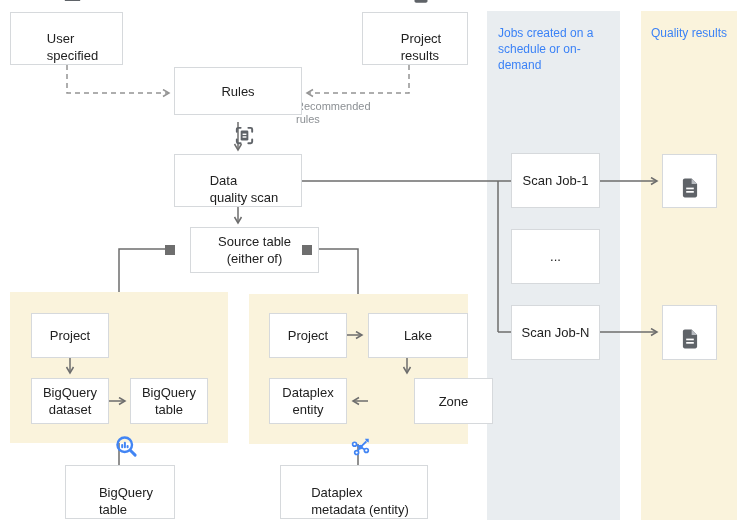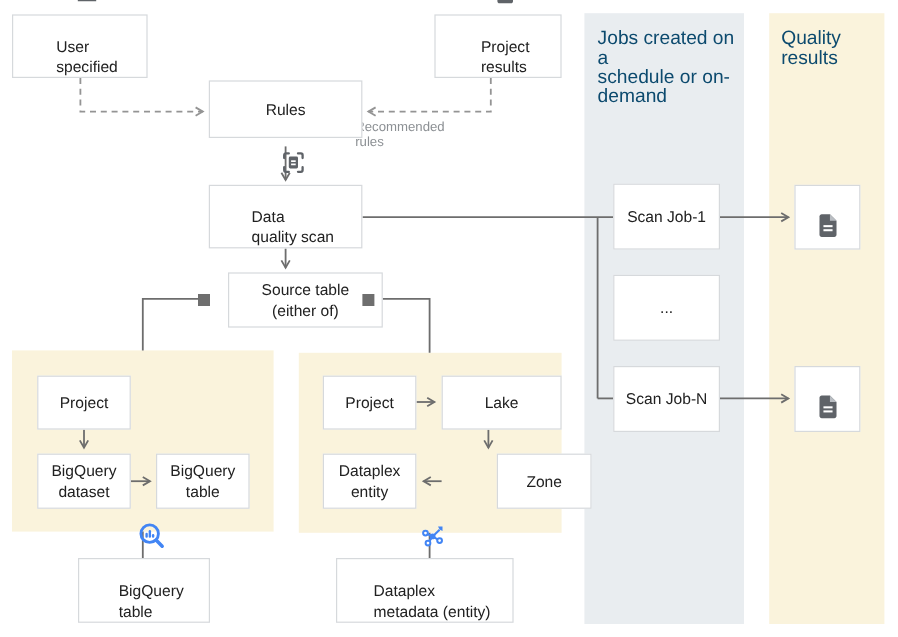--- a/index.html
+++ b/index.html
@@ -12,21 +12,21 @@
   .region{position:absolute;background:#faf3dc;z-index:1;}
   svg.edges{position:absolute;left:0;top:0;z-index:2;}
   .box{
     position:absolute;background:#ffffff;border:1px solid #d6d9dc;box-sizing:border-box;
     display:flex;align-items:center;justify-content:center;z-index:3;
     font-size:13px;line-height:17px;color:#212121;text-align:center;white-space:pre-line;
   }
   .icon-left{justify-content:flex-end;text-align:left;gap:25px;padding-left:12px;flex-direction:column;}
   .icon-left .ic{flex:0 0 auto;display:flex;align-items:center;}
   .col-header{
-    position:absolute;z-index:3;font-size:16px;line-height:16px;color:#0c4a6e;white-space:pre-line;
+    position:absolute;z-index:3;font-size:12px;line-height:16px;color:#3b82f6;white-space:pre-line;
   }
   .edge-label{position:absolute;z-index:3;font-size:11px;line-height:13px;color:#8c9094;}
   .sq{position:absolute;width:10px;height:10px;background:#6e6e6e;z-index:4;}
   .lbl{white-space:pre-line;}
 </style>
 </head>
 <body>
 
 <div id="canvas">
 

